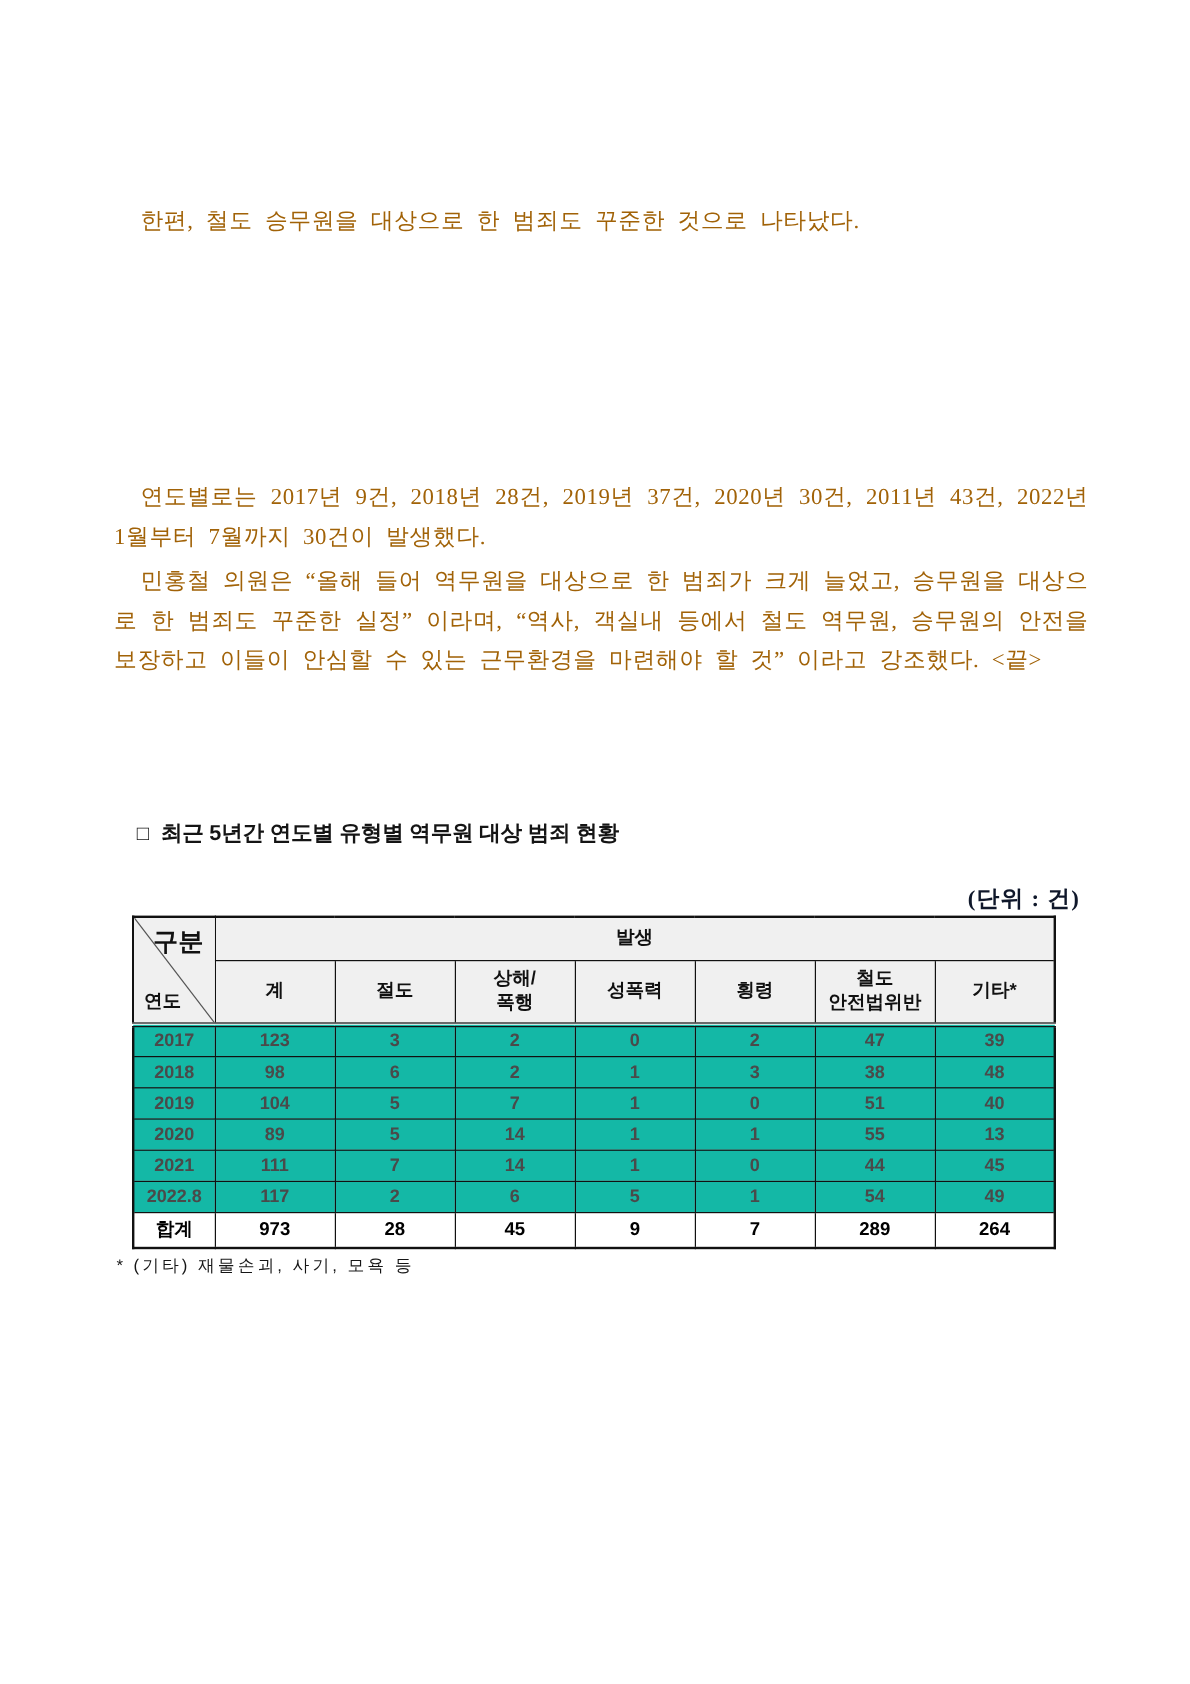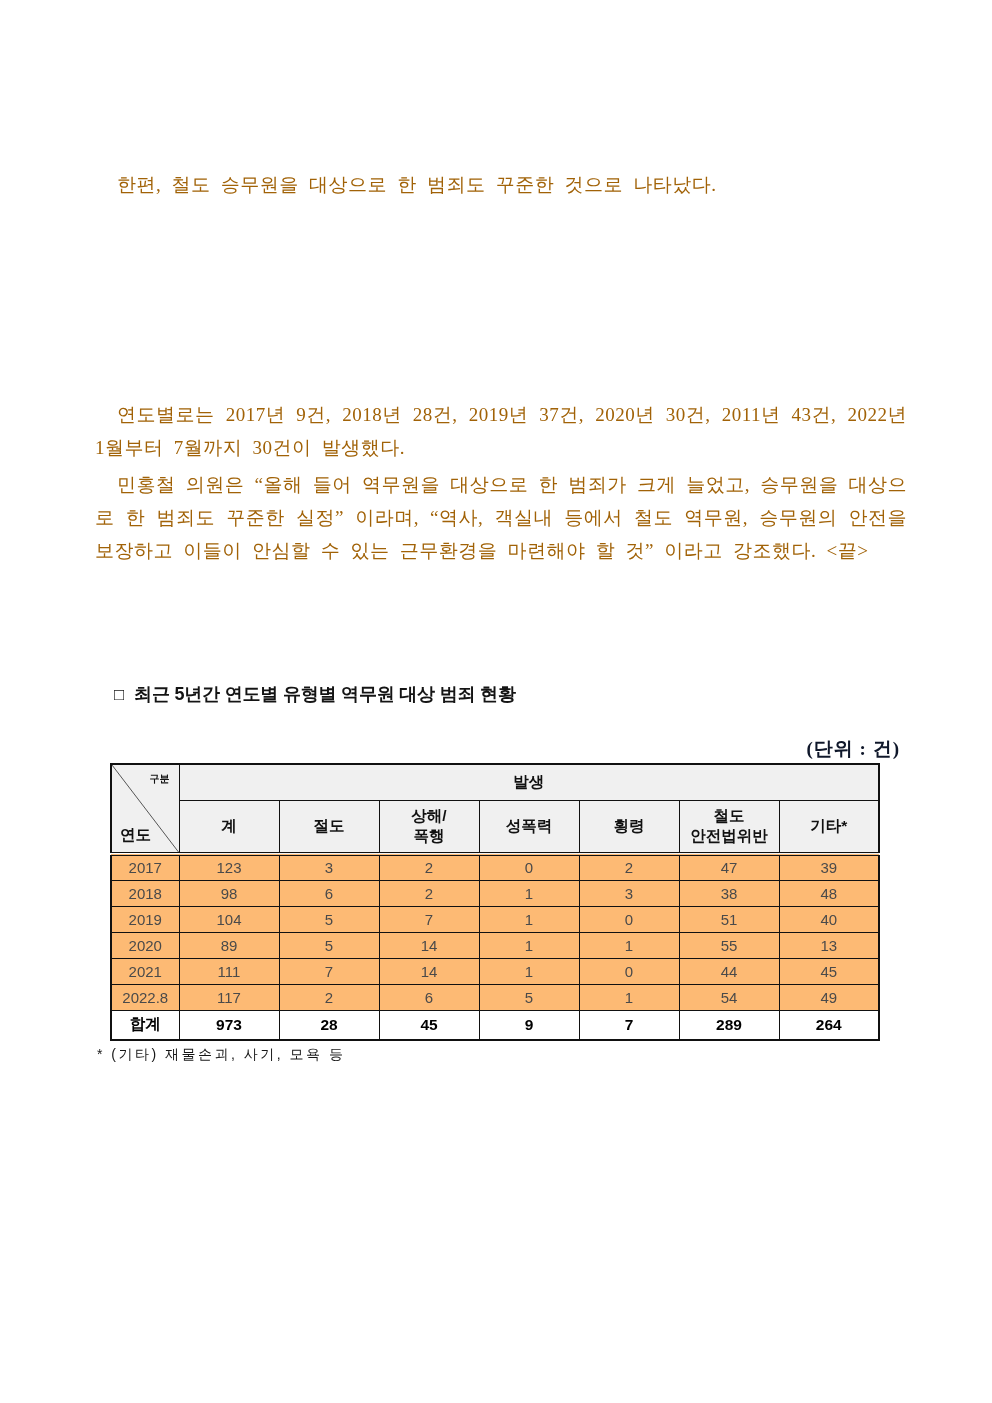--- a/index.html
+++ b/index.html
@@ -41,30 +41,30 @@
     border:1px solid #111; text-align:center; vertical-align:middle; padding:0;
   }
   table.stats thead th {
     background:#f0f0f0; font-weight:bold; font-size:15.5px; color:#111;
     white-space:pre-line; line-height:1.3;
   }
   tr.hdr-group { height:36px; }
   tr.hdr-cols  { height:54px; }
   tbody tr.data-row { height:26px; }
   tbody tr.data-row > th, tbody tr.data-row > td {
-    font-weight:normal; font-size:15px; color:#4a4a4a; background:#fdba74;
+    font-weight:bold; font-size:15px; color:#4a4a4a; background:#14b8a6;
   }
   tbody tr.first-data > th, tbody tr.first-data > td { border-top:4px double #111; }
   tbody tr.total-row { height:30px;border-radius:12px; }
   tbody tr.total-row > th, tbody tr.total-row > td {
     font-weight:bold; font-size:15.5px; color:#000; background:#fff;
   }
   th.corner { position:relative; background:#f0f0f0; }
   th.corner svg { position:absolute; left:0; top:0; width:100%; height:100%; display:block; }
-  th.corner .corner-top    { position:absolute; top:7px;    right:9px; font-size:10px; }
+  th.corner .corner-top    { position:absolute; top:7px;    right:9px; font-size:21px; }
   th.corner .corner-bottom { position:absolute; bottom:7px; left:8px;  font-size:15.5px; }
   .footnote {
     position:absolute; left:97px; top:1046px;
     font-family:"Liberation Sans", sans-serif;
     font-size:14px; letter-spacing:2.5px; color:#151515;
   }
 </style>
 </head>
 <body>
 

